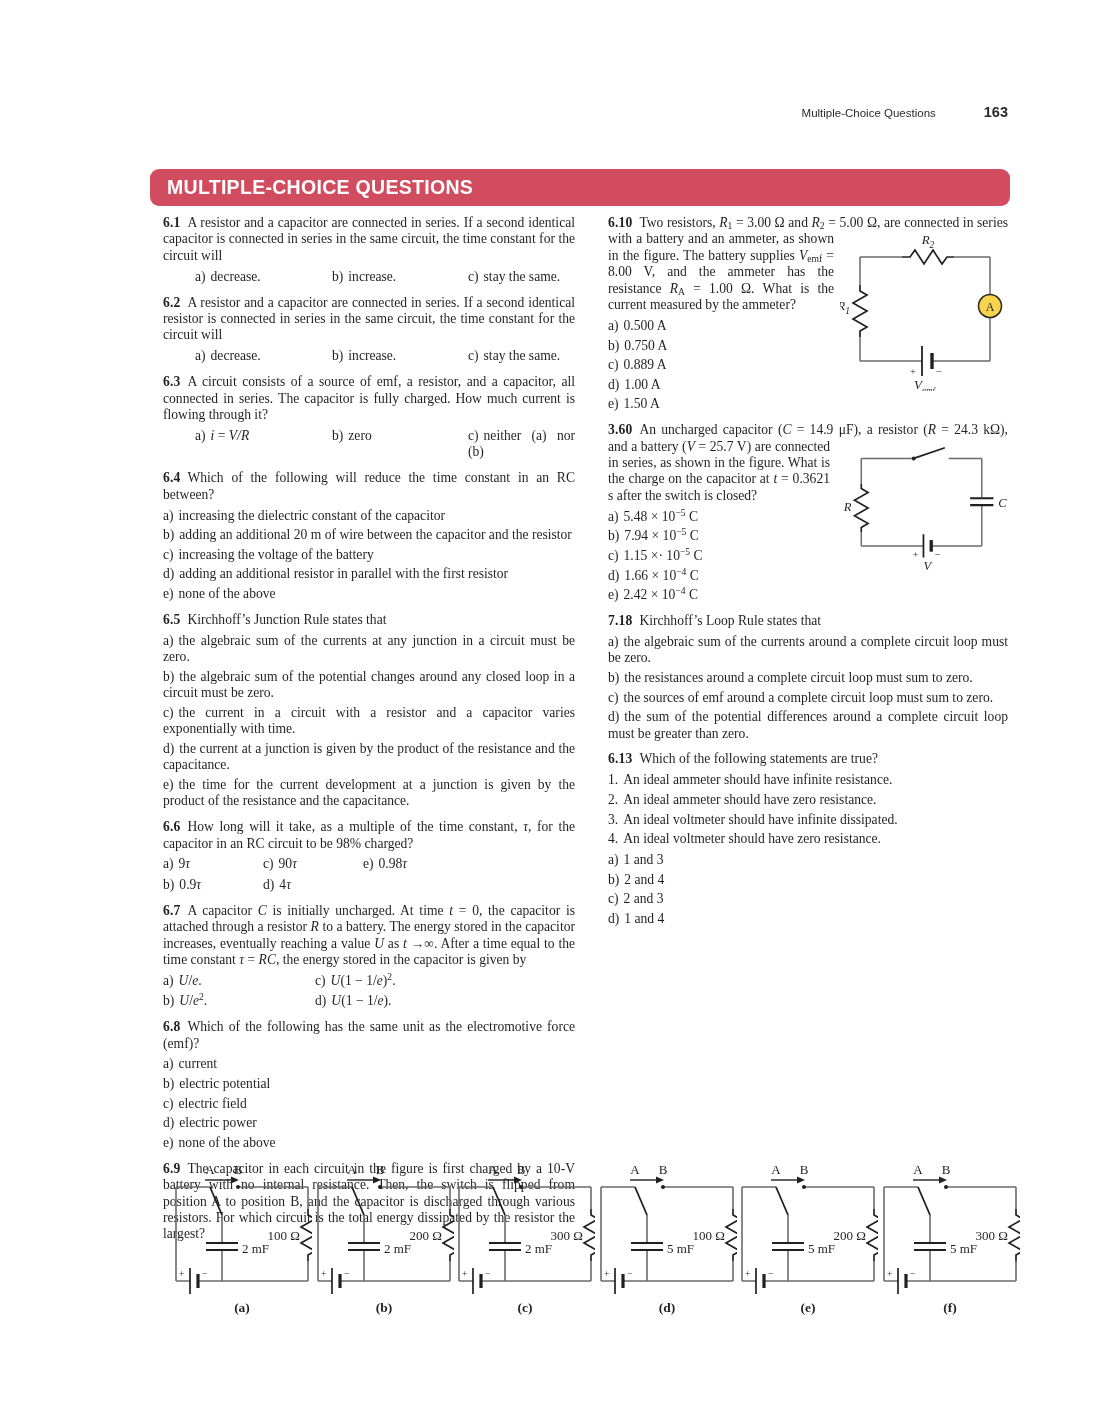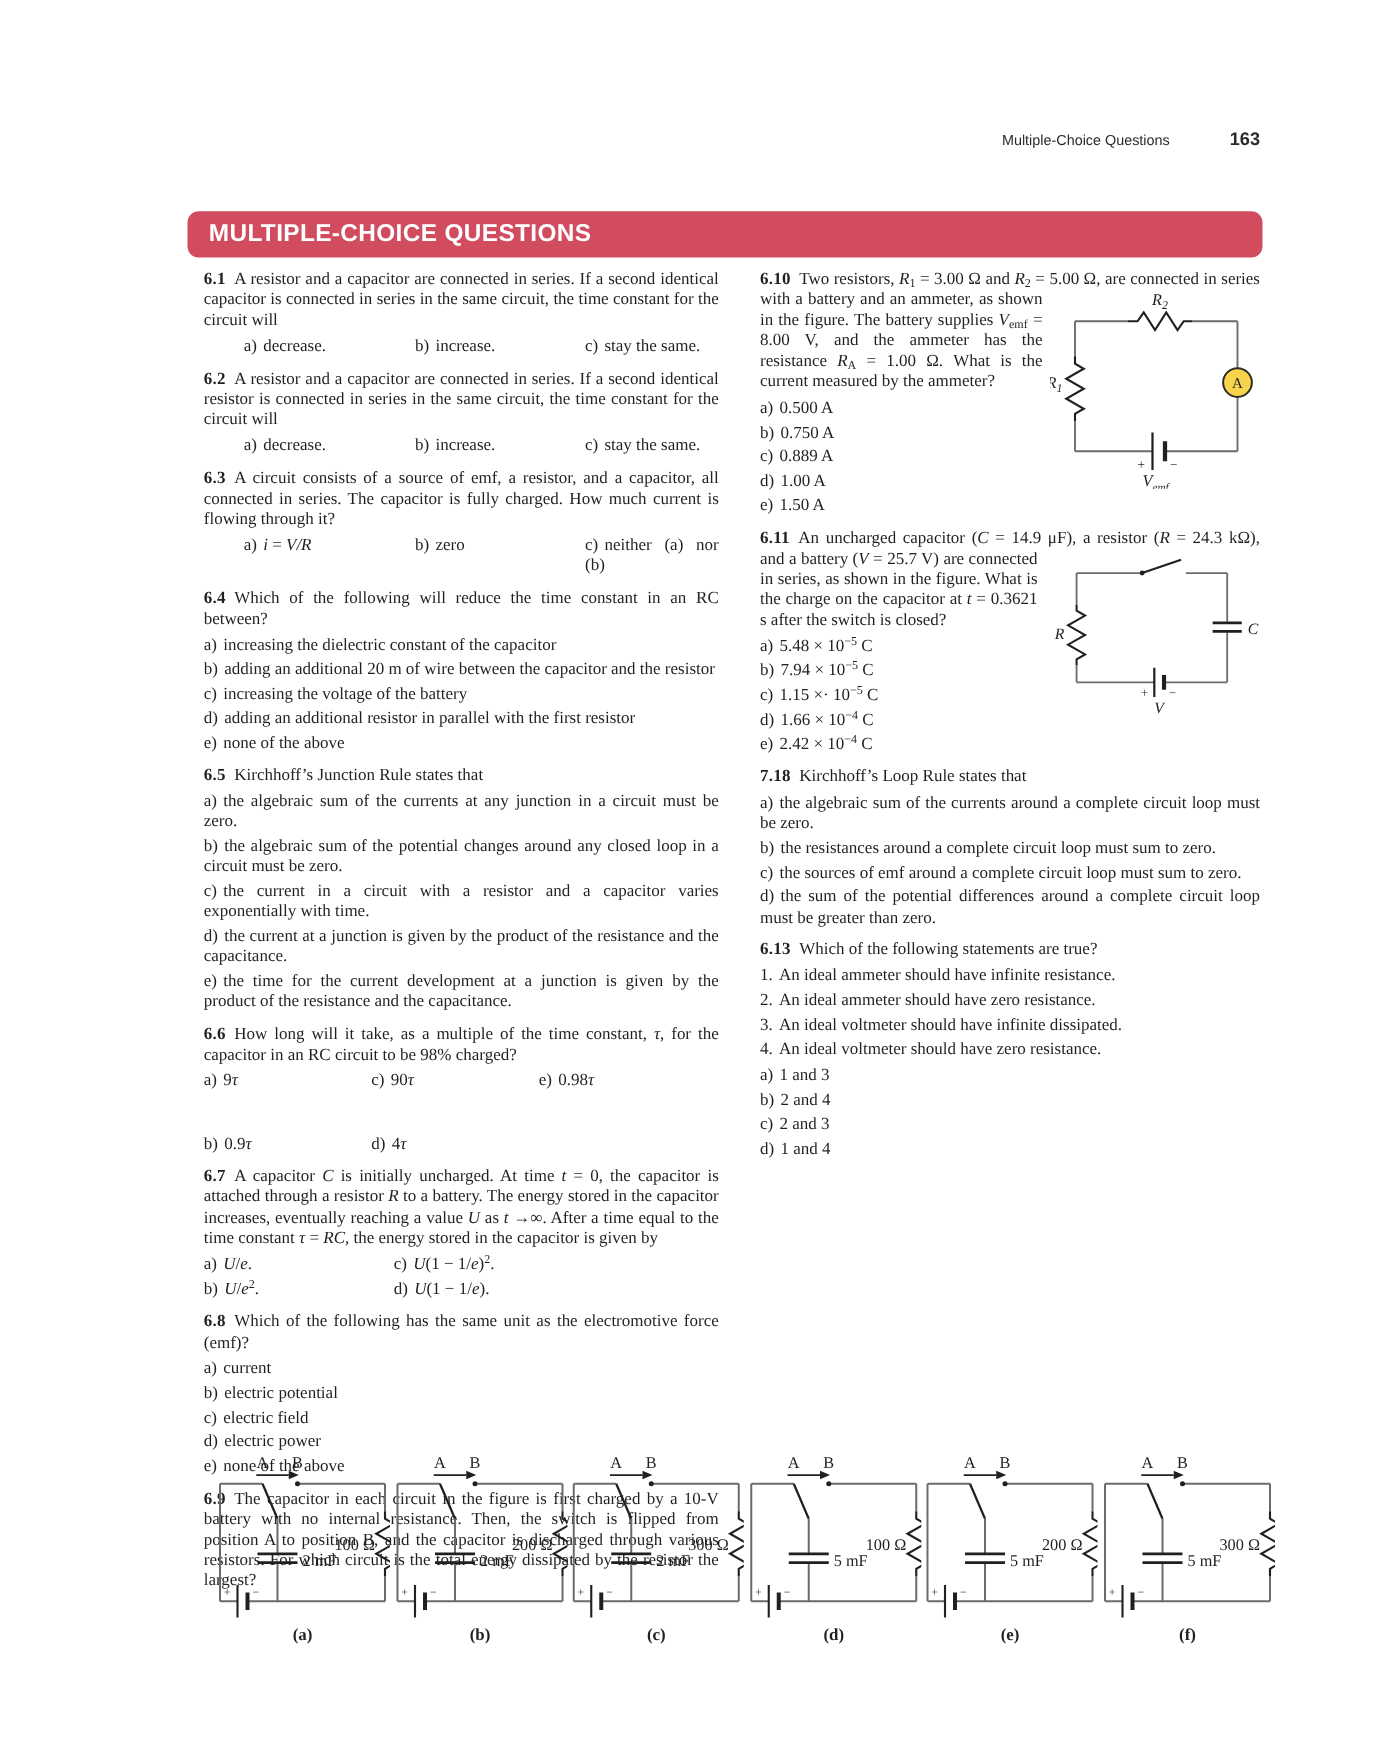--- a/index.html
+++ b/index.html
@@ -29,21 +29,21 @@
   .col-left  { width:412px; margin-right:33px; }
   .col-right { width:400px; }
   .question { clear:right; }
   .qtext { margin:9.5px 0 0 0; text-align:justify; }
   .question:first-child .qtext { margin-top:1px; }
   .qnum { font-weight:bold; letter-spacing:0.2px; }
   .opts { margin-top:4.5px; }
   .opt { text-align:justify; }
   .opts-stack .opt { margin-top:3.2px; }
   .opts-row3 { display:grid; grid-template-columns:137px 136px 1fr;margin-left:32px; }
-  .opts-grid3 { display:grid; grid-template-columns:100px 100px 1fr; row-gap:4px;gap:34px; }
+  .opts-grid3 { display:grid; grid-template-columns:100px 100px 1fr; row-gap:4px; }
   .opts-grid2 { display:grid; grid-template-columns:152px 1fr; row-gap:4px; }
   .optl { margin-right:5px; }
   sub, sup { font-size:71%; line-height:0; }
   sub { vertical-align:-0.25em; }
   sup { vertical-align:0.5em; }
   i { font-style:italic; }
   .figfloat { float:right; margin:2px 0 6px 6px; }
   .figfloat svg { display:block; }
   .circuit-row {
     position:absolute; left:172px; top:1163px; width:848px;
@@ -163,21 +163,21 @@
             </span><span> series with a battery and an ammeter, as shown in the figure. The battery supplies <i>V</i><sub>emf</sub> = 8.00 V, and the ammeter has the resistance <i>R</i><sub>A</sub> = 1.00 Ω. What is the current measured by the ammeter?</span></p>
           <div class="opts opts-stack">
             <div class="opt"><span class="optl">a)</span><span class="optt">0.500 A</span></div>
             <div class="opt"><span class="optl">b)</span><span class="optt">0.750 A</span></div>
             <div class="opt"><span class="optl">c)</span><span class="optt">0.889 A</span></div>
             <div class="opt"><span class="optl">d)</span><span class="optt">1.00 A</span></div>
             <div class="opt"><span class="optl">e)</span><span class="optt">1.50 A</span></div>
           </div>
         </div>
         <div class="question">
-          <p class="qtext"><b class="qnum">6.11</b> <span>An uncharged capacitor (<i>C</i> = 14.9 μF), a resistor (<i>R</i> = 24.3 kΩ), and</span><span class="figfloat">
+          <p class="qtext"><b class="qnum">3.60</b> <span>An uncharged capacitor (<i>C</i> = 14.9 μF), a resistor (<i>R</i> = 24.3 kΩ), and</span><span class="figfloat">
               <svg width="172" height="134" viewBox="0 0 177 134" fill="#231f20" font-family="Liberation Serif, serif">
     <path fill="none" stroke="#6a6b6e" stroke-width="1.5" d="M26 16 H80 M116 16 H150 M26 16 V42 M26 92 V106 M150 16 V56 M150 65 V106 M26 106 H90 M98 106 H150"></path>
     <circle cx="80" cy="16" r="2" fill="#231f20"></circle>
     <path stroke="#231f20" stroke-width="1.8" d="M80 16 L112 5"></path>
     <path fill="none" stroke="#231f20" stroke-width="1.7" d="M26 42 v5 l7 4 l-14 8 l14 8 l-14 8 l14 8 l-7 4 v5"></path>
     <path stroke="#231f20" stroke-width="2.2" d="M138 57 H162 M138 64 H162"></path>
     <path stroke="#231f20" stroke-width="1.8" d="M90 94 V118"></path>
     <path stroke="#231f20" stroke-width="3.4" d="M98 100 V112"></path>
     <text x="79" y="118" font-size="10.5">+</text>
     <text x="102" y="118" font-size="10.5">−</text>

